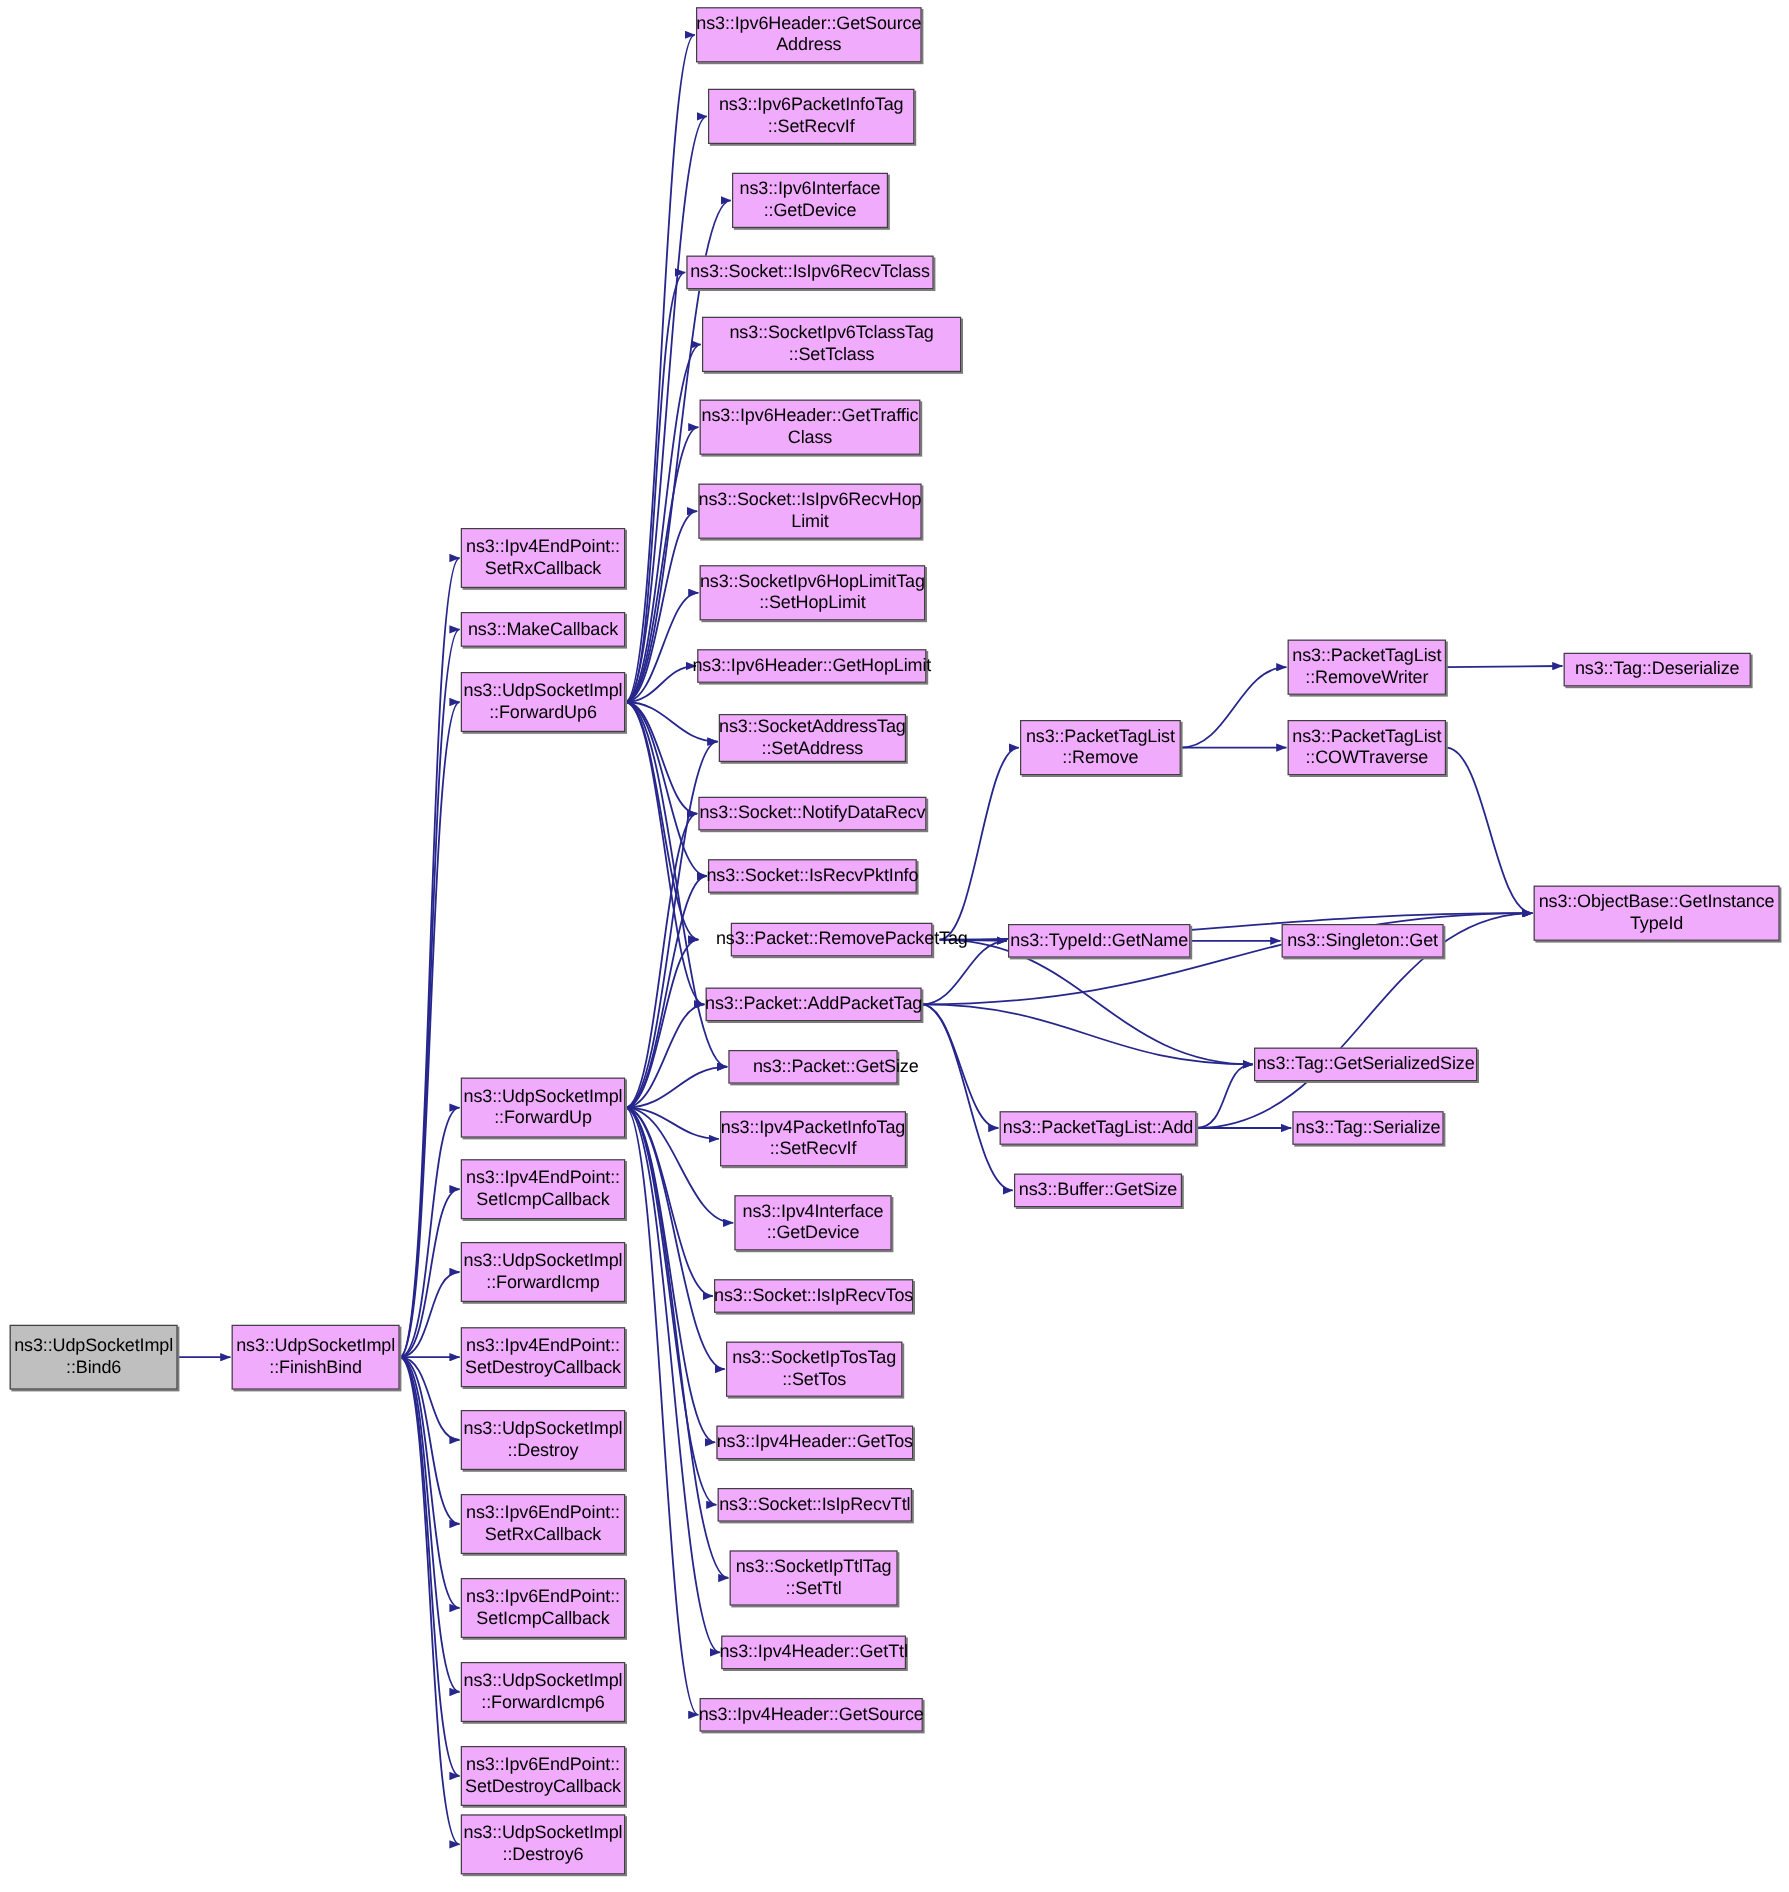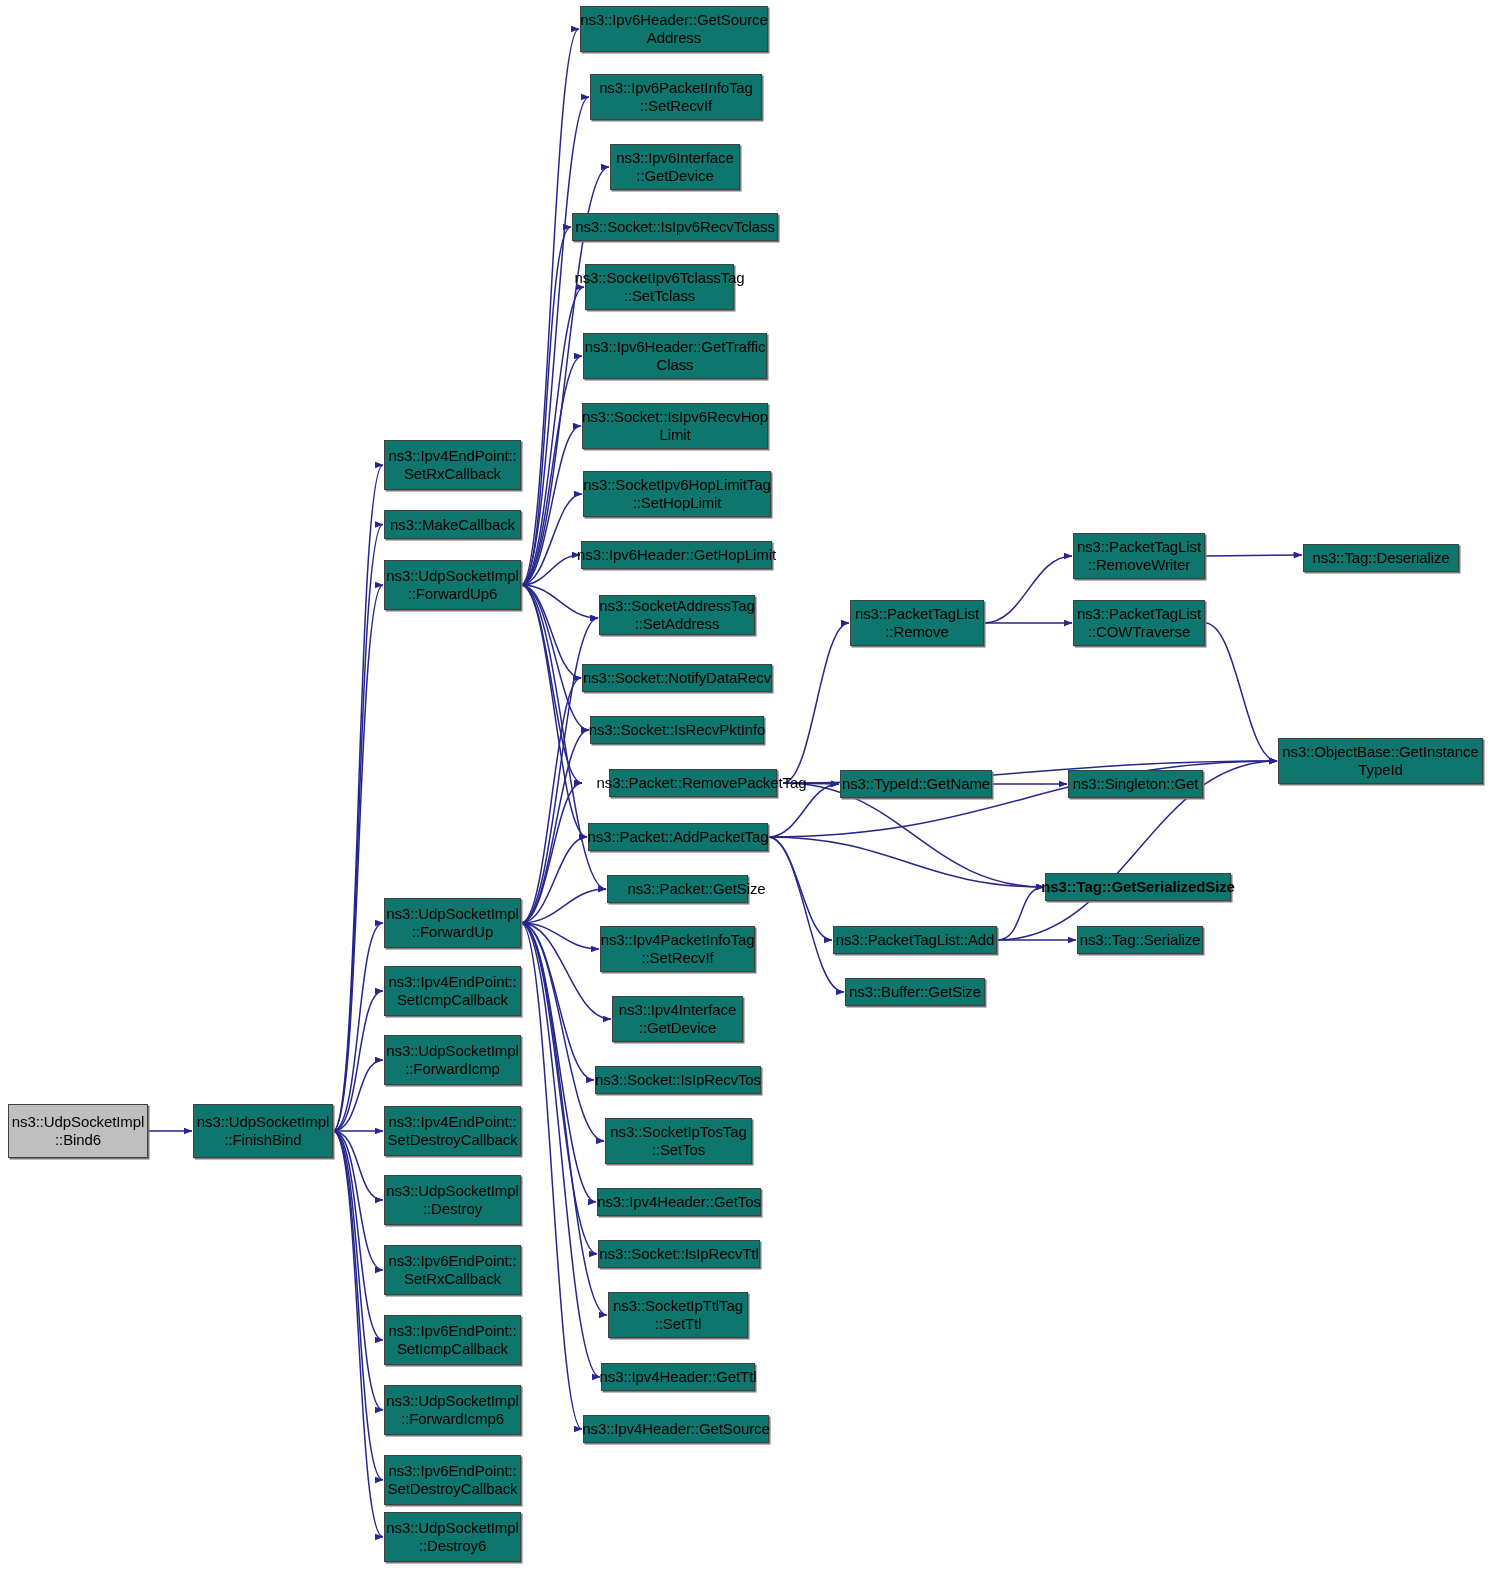--- a/index.html
+++ b/index.html
@@ -3,21 +3,21 @@
 <meta charset="utf-8">
 <style>
   html,body{margin:0;padding:0;background:#ffffff;}
   body{font-family:"Liberation Sans","DejaVu Sans",sans-serif;}
   #canvas{position:relative;width:1491px;height:1577px;background:#ffffff;overflow:hidden;}
   svg#edges{position:absolute;left:0;top:0;width:1491px;height:1577px;pointer-events:none;}
   .node{
     position:absolute;
     box-sizing:border-box;
     border:1px solid #404040;
-    background:#0f766e;
+    background:#f0abfc;
     color:#000000;
     display:flex;
     align-items:center;
     justify-content:center;
     text-align:center;
     font-size:15px;
     line-height:1.18;
     letter-spacing:-0.1px;
     box-shadow:1.5px 1.5px 0 0 #7a7a7a;
     white-space:pre-line;
@@ -129,21 +129,21 @@
 SetDestroyCallback</div>
       <div class="node" style="left: 384px; top: 1512px; width: 137px; height: 50px;">ns3::UdpSocketImpl
 ::Destroy6</div>
       <div class="node" style="left: 580px; top: 6px; width: 188px; height: 46px;">ns3::Ipv6Header::GetSource
 Address</div>
       <div class="node" style="left: 590px; top: 74px; width: 172px; height: 46px;">ns3::Ipv6PacketInfoTag
 ::SetRecvIf</div>
       <div class="node" style="left: 610px; top: 144px; width: 130px; height: 46px;">ns3::Ipv6Interface
 ::GetDevice</div>
       <div class="node" style="left: 572px; top: 213px; width: 206px; height: 28px;">ns3::Socket::IsIpv6RecvTclass</div>
-      <div class="node" style="left: 585px; top: 264px; width: 149px; height: 46px;">ns3::SocketIpv6TclassTag
+      <div class="node" style="left: 585px; top: 264px; width: 216px; height: 46px;">ns3::SocketIpv6TclassTag
 ::SetTclass</div>
       <div class="node" style="left: 583px; top: 333px; width: 184px; height: 46px;">ns3::Ipv6Header::GetTraffic
 Class</div>
       <div class="node" style="left: 582px; top: 403px; width: 186px; height: 46px; text-align: center;">ns3::Socket::IsIpv6RecvHop
 Limit</div>
       <div class="node" style="left: 583px; top: 471px; width: 188px; height: 46px;">ns3::SocketIpv6HopLimitTag
 ::SetHopLimit</div>
       <div class="node" style="left: 581px; top: 541px; width: 191px; height: 28px;">ns3::Ipv6Header::GetHopLimit</div>
       <div class="node" style="left: 599px; top: 595px; width: 156px; height: 40px;">ns3::SocketAddressTag
 ::SetAddress</div>
@@ -169,18 +169,18 @@
 ::Remove</div>
       <div class="node" style="left: 1073px; top: 533px; width: 132px; height: 46px;">ns3::PacketTagList
 ::RemoveWriter</div>
       <div class="node" style="left: 1073px; top: 600px; width: 132px; height: 46px;">ns3::PacketTagList
 ::COWTraverse</div>
       <div class="node" style="left: 1303px; top: 544px; width: 156px; height: 28px;">ns3::Tag::Deserialize</div>
       <div class="node" style="left: 1278px; top: 738px; width: 205px; height: 46px;">ns3::ObjectBase::GetInstance
 TypeId</div>
       <div class="node" style="left: 840px; top: 770px; width: 152px; height: 28px;">ns3::TypeId::GetName</div>
       <div class="node" style="left: 1068px; top: 770px; width: 135px; height: 28px;">ns3::Singleton::Get</div>
-      <div class="node" style="left: 1045px; top: 873px; width: 186px; height: 28px; font-weight: bold;">ns3::Tag::GetSerializedSize</div>
+      <div class="node" style="left: 1045px; top: 873px; width: 186px; height: 28px;">ns3::Tag::GetSerializedSize</div>
       <div class="node" style="left: 833px; top: 926px; width: 164px; height: 28px;">ns3::PacketTagList::Add</div>
       <div class="node" style="left: 1077px; top: 926px; width: 126px; height: 28px;">ns3::Tag::Serialize</div>
       <div class="node" style="left: 845px; top: 978px; width: 140px; height: 28px;">ns3::Buffer::GetSize</div>
     </div>
 </div>
 
 </body></html>

